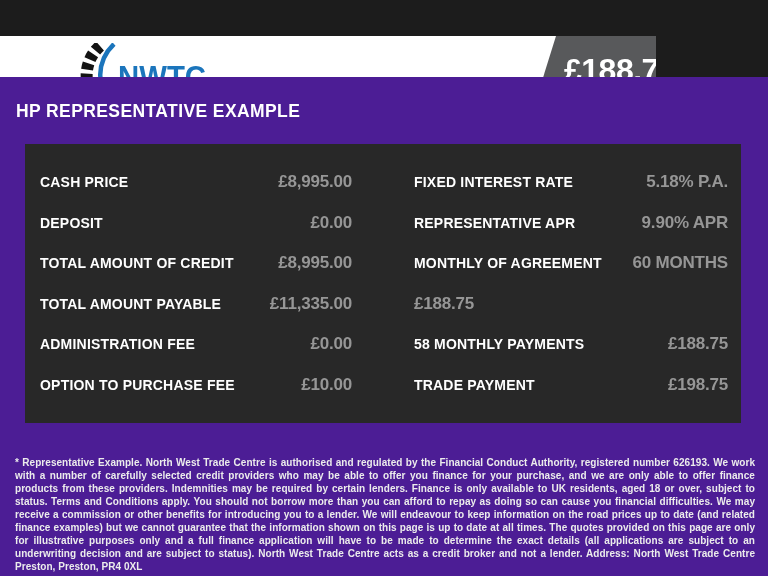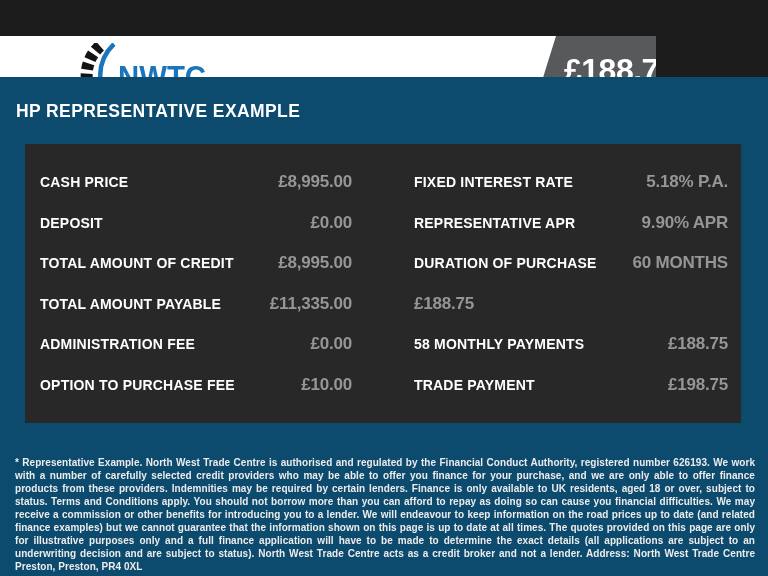--- a/index.html
+++ b/index.html
@@ -29,21 +29,21 @@
   .price-amount {
     font-size: 32px; font-weight: bold; letter-spacing: -0.5px; line-height: 1;
   }
   .price-period {
     font-size: 12.5px; font-weight: bold; margin-left: 13px; letter-spacing: 0.3px;
   }
 
   
   .dark-section {
     position: absolute; top: 77px; left: 0; right: 0; bottom: 0;
-    background: #0c4a6e;
+    background: #4c1d95;
   }
   .section-title {
     color: #ffffff; font-size: 17.5px; font-weight: bold; letter-spacing: 0.4px;
     padding: 24px 0 0 16px;
     height: 67px;
   }
 
   
   .panel {
     margin-left: 25px;
@@ -140,21 +140,21 @@
     <div class="col col-right">
       <div class="row">
         <span class="row-label">FIXED INTEREST RATE</span>
         <span class="row-value">5.18% P.A.</span>
       </div>
       <div class="row">
         <span class="row-label">REPRESENTATIVE APR</span>
         <span class="row-value">9.90% APR</span>
       </div>
       <div class="row">
-        <span class="row-label">DURATION OF PURCHASE</span>
+        <span class="row-label">MONTHLY OF AGREEMENT</span>
         <span class="row-value">60 MONTHS</span>
       </div>
       <div class="row">
         <span class="row-value">£188.75</span>
       </div>
       <div class="row">
         <span class="row-label">58 MONTHLY PAYMENTS</span>
         <span class="row-value">£188.75</span>
       </div>
       <div class="row">

